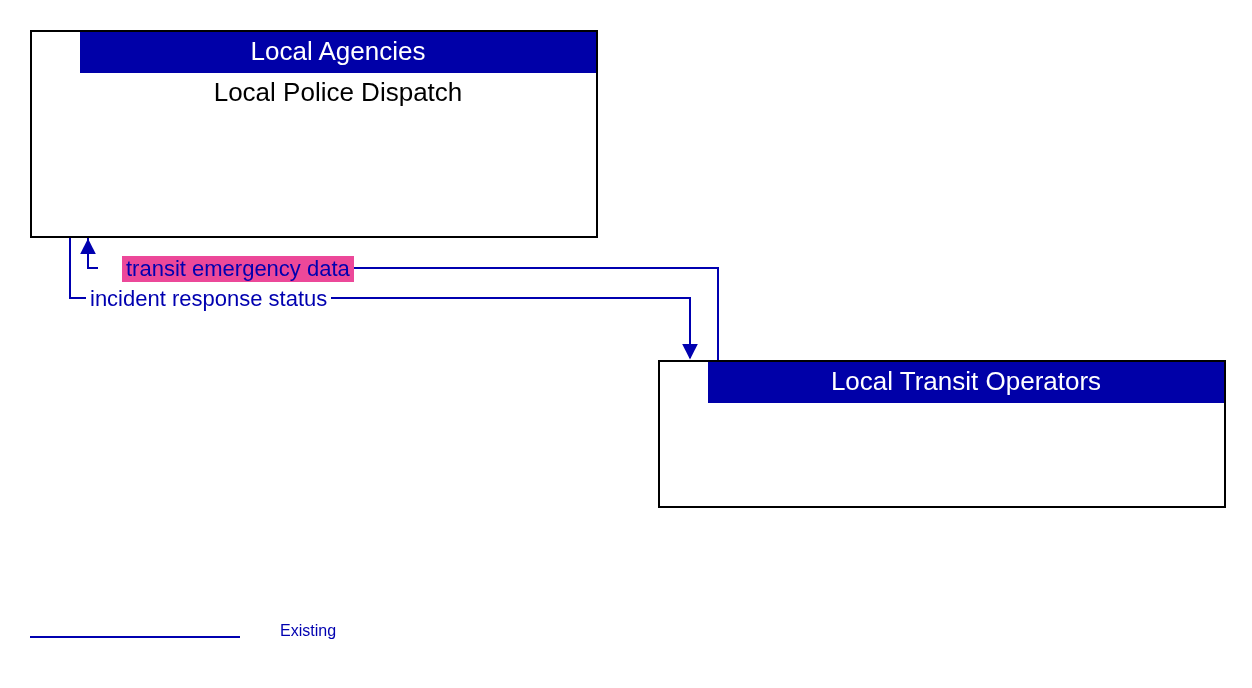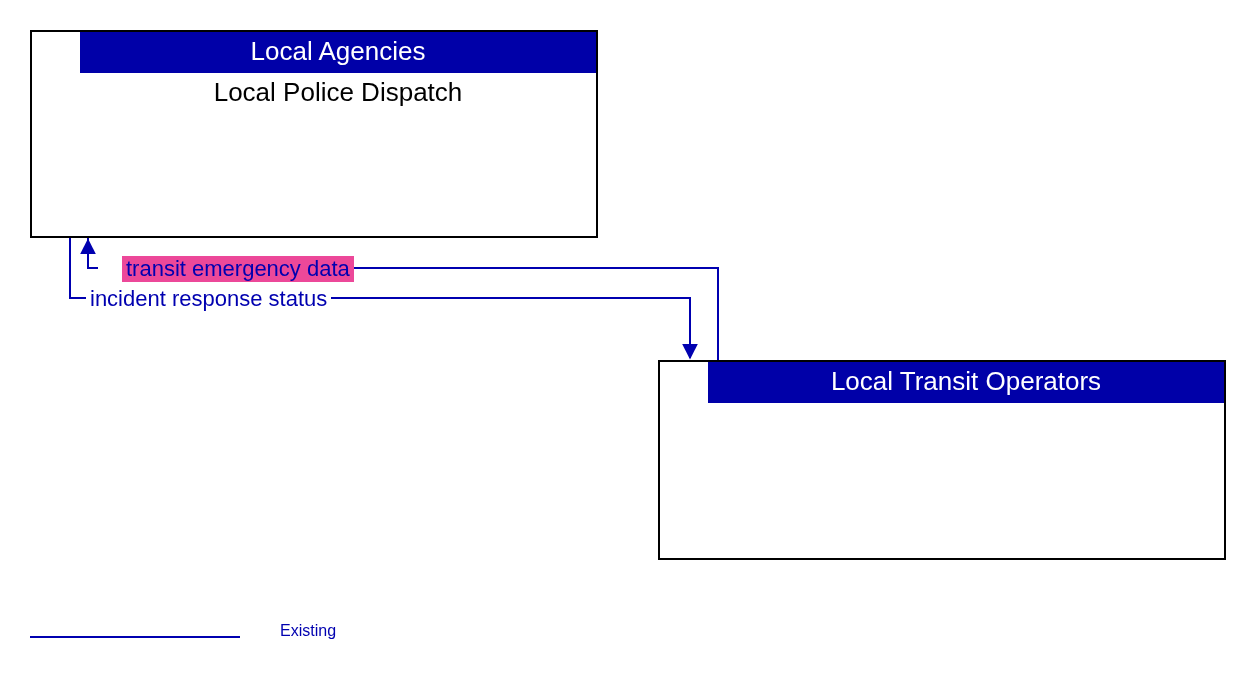--- a/index.html
+++ b/index.html
@@ -57,21 +57,21 @@
   }
 </style>
 </head>
 <body>
 
 <div class="box" style="left:30px; top:30px; width:568px; height:208px;">
   <div class="box-header">Local Agencies</div>
   <div class="box-body">Local Police Dispatch</div>
 </div>
 
-<div class="box" style="left:658px; top:360px; width:568px; height:200px;">
+<div class="box" style="left:658px; top:360px; width:568px; height:148px;">
   <div class="box-header">Local Transit Operators</div>
 </div>
 
 <svg width="1252" height="688">
   <defs>
     <marker id="arrow" viewBox="0 0 10 10" refX="9" refY="5" markerWidth="8" markerHeight="8" orient="auto-start-reverse">
       <path d="M 0 0 L 10 5 L 0 10 z" fill="#0000b0"></path>
     </marker>
   </defs>
 

